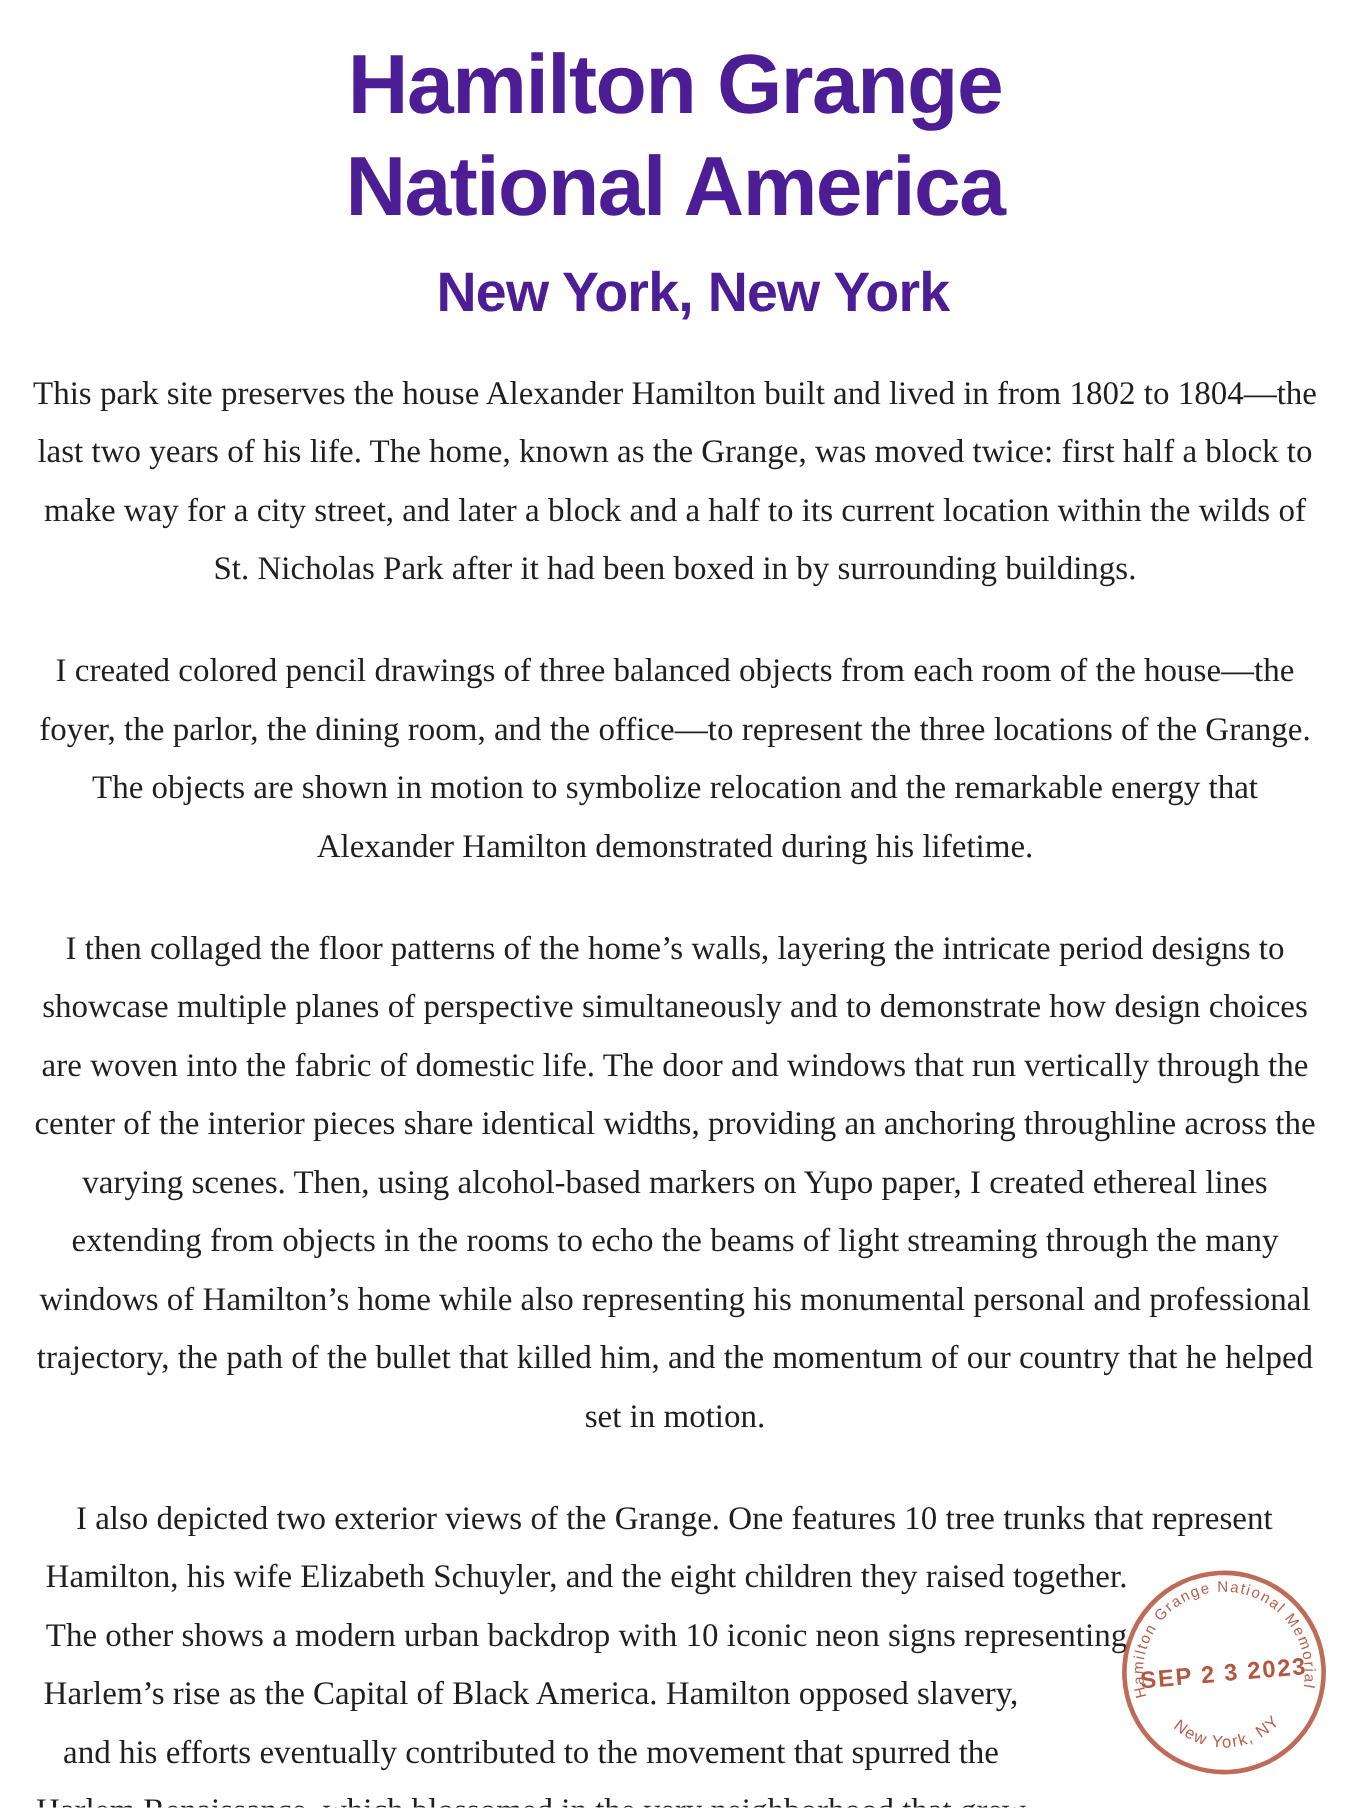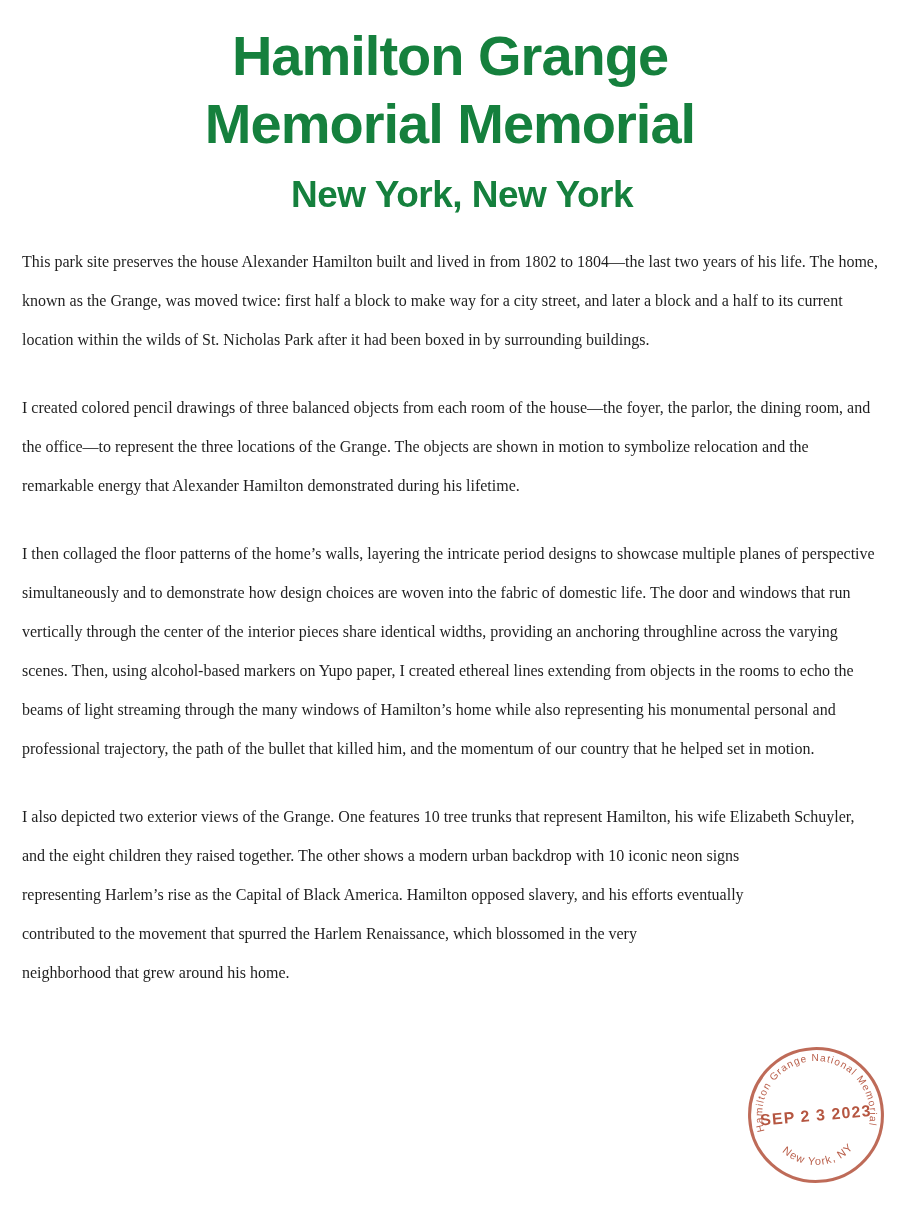--- a/index.html
+++ b/index.html
@@ -12,21 +12,21 @@
     font-family: "Liberation Serif", serif;
   }
   .page {
     width: 900px;
     height: 1205px;
     position: relative;
   }
   .title-block {
     padding-top: 22px;
     text-align: center;
-    color: #15803d;
+    color: #4c1d95;
     font-family: "Liberation Sans", sans-serif;
   }
   h1.title {
     margin: 0;
     font-size: 56px;
     line-height: 68px;
     font-weight: bold;
     letter-spacing: -1px;
   }
   h2.subtitle {
@@ -36,23 +36,23 @@
     font-weight: bold;
     letter-spacing: -0.5px;
     padding-left: 24px;
   }
   .content {
     margin: 27px 22px 0 22px;
     color: #1f1f1f;
   }
   .content p {
     margin: 0 0 29px 0;
-    font-size: 16px;
+    font-size: 22px;
     line-height: 39px;
-    text-align: left;
+    text-align: center;
   }
   .content p:last-child { margin-bottom: 0; }
   
   .wrap-strut   { float: right; clear: right; width: 1px;   height: 39px; }
   .wrap-step-a  { float: right; clear: right; width: 118px; height: 78px; }
   .wrap-step-b  { float: right; clear: right; width: 192px; height: 125px; }
   .stamp {
     position: absolute;
     left: 739px;
     top: 1038px;
@@ -63,21 +63,21 @@
   .stamp svg { display: block; }
 </style>
 </head>
 <body>
 
 <div class="page">
 
   <div class="title-block">
     <h1 class="title">
       <span>Hamilton Grange</span><br>
-      <span>Memorial Memorial</span>
+      <span>National America</span>
     </h1>
     <h2 class="subtitle">New York, New York</h2>
   </div>
 
   <div class="content">
     <p>This park site preserves the house Alexander Hamilton built and lived in from 1802 to 1804—the last two years of his life. The home, known as the Grange, was moved twice: first half a block to make way for a city street, and later a block and a half to its current location within the wilds of St. Nicholas Park after it had been boxed in by surrounding buildings.</p>
     <p>I created colored pencil drawings of three balanced objects from each room of the house—the foyer, the parlor, the dining room, and the office—to represent the three locations of the Grange. The objects are shown in motion to symbolize relocation and the remarkable energy that Alexander Hamilton demonstrated during his lifetime.</p>
     <p>I then collaged the floor patterns of the home’s walls, layering the intricate period designs to showcase multiple planes of perspective simultaneously and to demonstrate how design choices are woven into the fabric of domestic life. The door and windows that run vertically through the center of the interior pieces share identical widths, providing an anchoring throughline across the varying scenes. Then, using alcohol-based markers on Yupo paper, I created ethereal lines extending from objects in the rooms to echo the beams of light streaming through the many windows of Hamilton’s home while also representing his monumental personal and professional trajectory, the path of the bullet that killed him, and the momentum of our country that he helped set in motion.</p>
     <p><span class="wrap-strut"></span><span class="wrap-step-a"></span><span class="wrap-step-b"></span><span>I also depicted two exterior views of the Grange. One features 10 tree trunks that represent Hamilton, his wife Elizabeth Schuyler, and the eight children they raised together. The other shows a modern urban backdrop with 10 iconic neon signs representing Harlem’s rise as the Capital of Black America. Hamilton opposed slavery, and his efforts eventually contributed to the movement that spurred the Harlem Renaissance, which blossomed in the very neighborhood that grew around his home.</span></p>
   </div>

